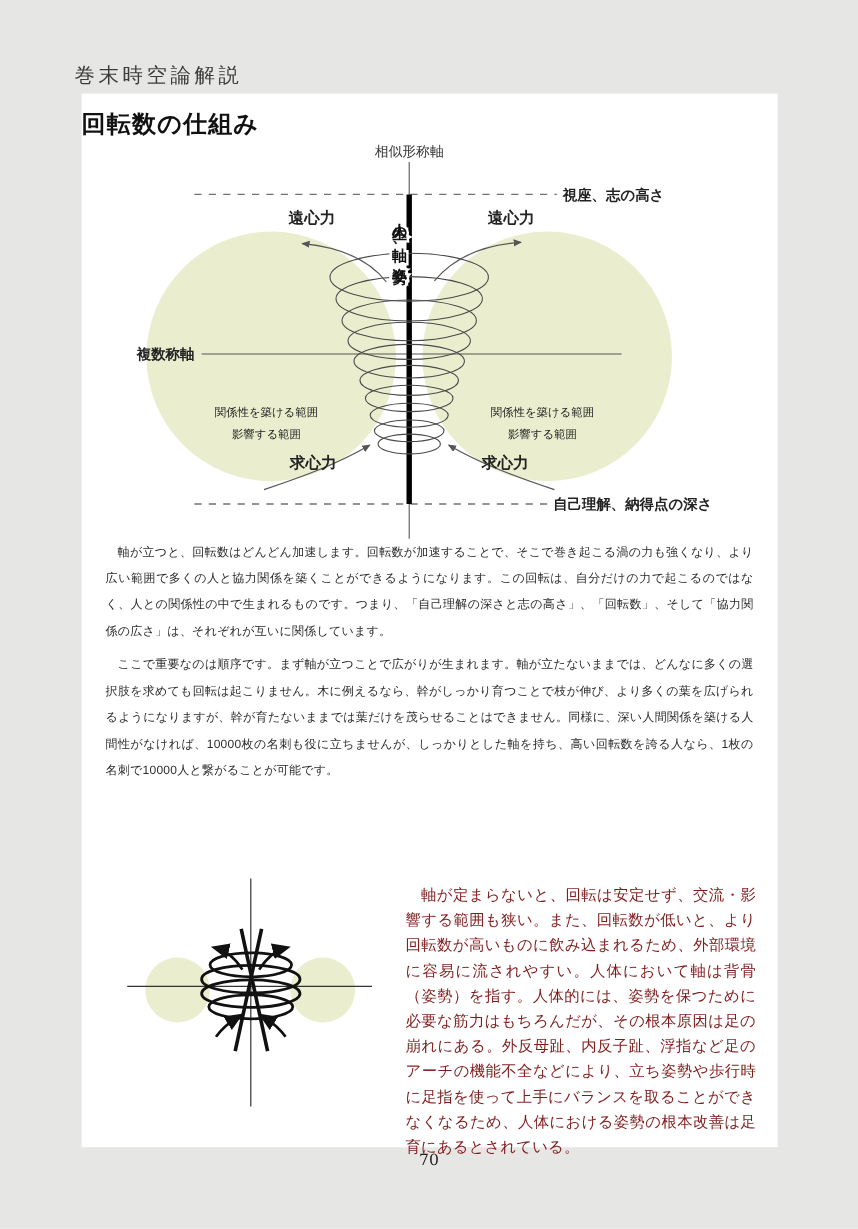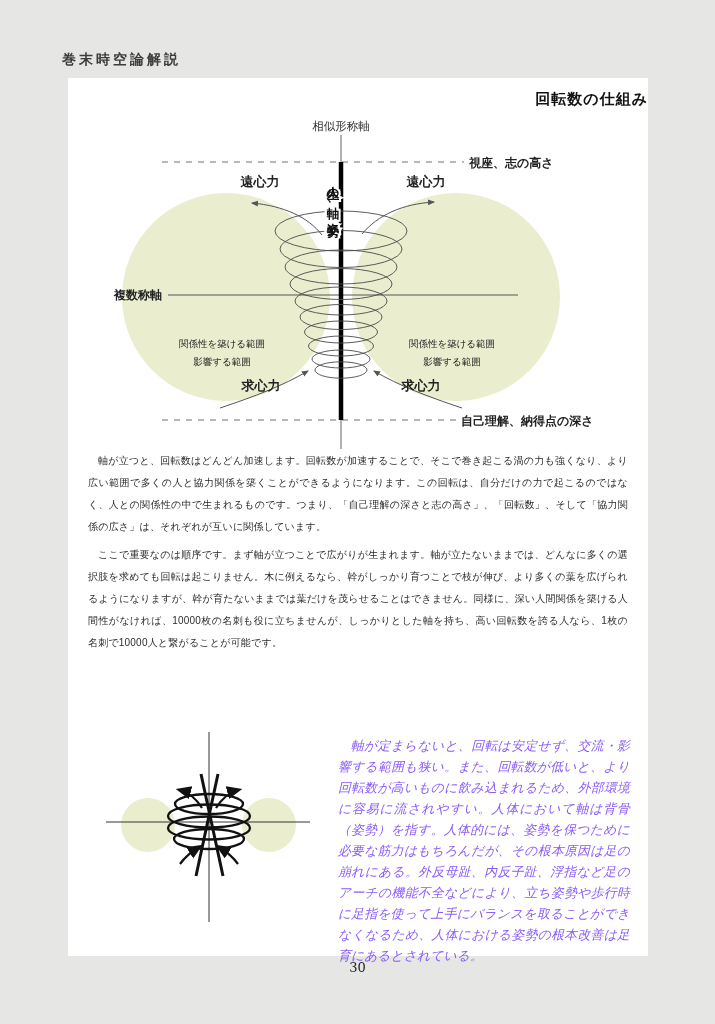--- a/index.html
+++ b/index.html
@@ -7,48 +7,48 @@
   body {
     font-family: "Liberation Sans", sans-serif;
     background: #e6e6e4;
     position: relative;
     overflow: hidden;
     color: #2e2e2e;
   }
   .page { position: absolute; inset: 0; }
   .page-header {
     position: absolute; left: 62px; top: 51px;
-    font-size: 14px; letter-spacing: 3px; color: #3c3c3c; font-weight: bold;
+    font-size: 17px; letter-spacing: 3px; color: #3c3c3c;
   }
   .card {
     position: absolute; left: 68px; top: 78px;
     width: 580px; height: 878px;
     background: #ffffff;
   }
   .doc-title {
     position: absolute; top: 12px; left: 0; width: 100%;
-    text-align: right; font-size: 15px; font-weight: bold;
+    text-align: left; font-size: 20px; font-weight: bold;
     letter-spacing: 1px; color: #111;
   }
   .main-svg { position: absolute; top: 40px; left: 0; }
   .body-text {
     position: absolute; top: 372px; left: 20px; width: 540px;
     font-size: 10px; line-height: 22px; text-align: justify;
     letter-spacing: 0.02em; color: #2b2b2b;
   }
   .body-text p { text-indent: 1em; margin-bottom: 6px; }
   .bottom-section {
     position: absolute; top: 640px; left: 20px; width: 542px;
     display: flex; flex-direction: row;
   }
   .bottom-diagram { width: 250px; flex: 0 0 250px; margin-top: 6px; }
   .bottom-text {
     flex: 1; margin-left: 0px; padding-top: 17px;
     font-size: 12.8px; line-height: 21px; text-align: justify;
-    letter-spacing: 0.01em; color: #8b5cf6; font-style: italic;
+    letter-spacing: 0.01em; color: #7f1d1d;
   }
   .bottom-text p { text-indent: 1em; }
   .page-number {
     position: absolute; left: 0; top: 960px; width: 100%;
     text-align: center; font-family: "DejaVu Serif", serif;
     font-size: 13px; color: #222;
   }
   svg text { font-family: "Liberation Sans", sans-serif; fill: #222; }
   .lbl { font-size: 12px; font-weight: 600; }
   .lbl-sm { font-size: 11.5px; font-weight: 400; fill: #333; }
@@ -165,15 +165,15 @@
         <path d="M 150 140 C 145 133 139 128 131 123" fill="none" stroke="#111" stroke-width="2.2" marker-end="url(#ah2)"></path>
       </svg>
 
       <div class="bottom-text">
         <p>軸が定まらないと、回転は安定せず、交流・影響する範囲も狭い。また、回転数が低いと、より回転数が高いものに飲み込まれるため、外部環境に容易に流されやすい。人体において軸は背骨（姿勢）を指す。人体的には、姿勢を保つために必要な筋力はもちろんだが、その根本原因は足の崩れにある。外反母趾、内反子趾、浮指など足のアーチの機能不全などにより、立ち姿勢や歩行時に足指を使って上手にバランスを取ることができなくなるため、人体における姿勢の根本改善は足育にあるとされている。</p>
       </div>
     </div>
 
   </div>
 
-  <div class="page-number">30</div>
+  <div class="page-number">70</div>
 
 </div>
 
 </body></html>

